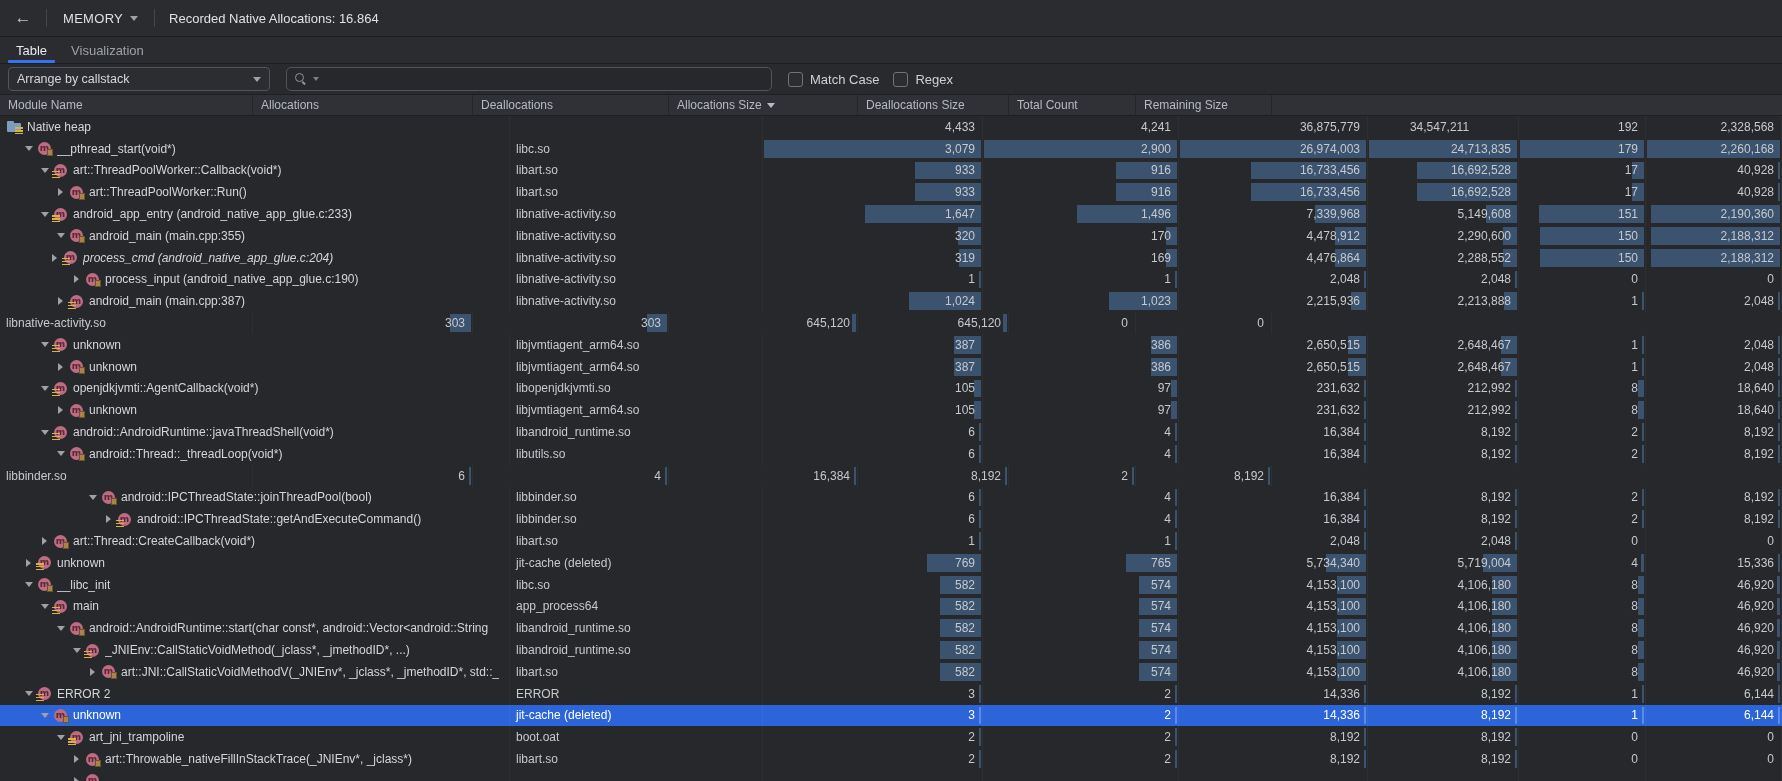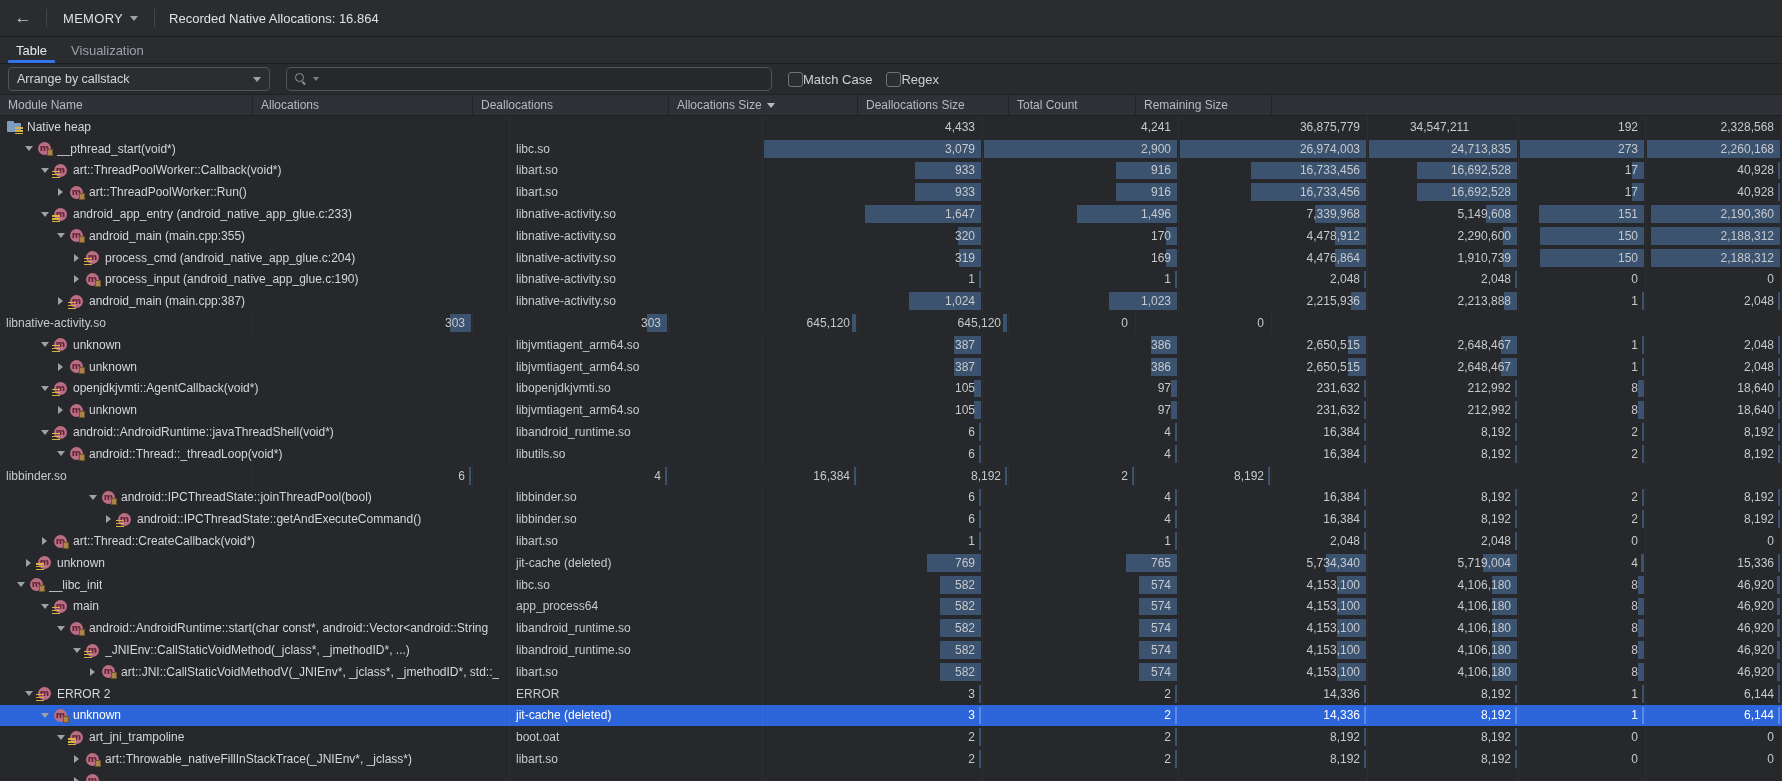--- a/index.html
+++ b/index.html
@@ -42,21 +42,21 @@
     width:486px; height:24px; display:flex; align-items:center;
     background:#26282c; border:1px solid #50545b; border-radius:5px; padding:0 7px; gap:5px;
   }
   .search-glyph { position:relative; width:14px; height:14px; flex:none; }
   .search-glyph::before { content:""; position:absolute; left:1px; top:1px; width:7px; height:7px;
     border:1.5px solid #8f939a; border-radius:50%; }
   .search-glyph::after { content:""; position:absolute; left:9px; top:9px; width:4px; height:1.5px;
     background:#8f939a; transform:rotate(45deg); transform-origin:0 0; }
   .search-caret { width:0; height:0; border-left:3px solid transparent; border-right:3px solid transparent; border-top:4px solid #7b7f86; }
   .searchbox input { flex:1; background:transparent; border:none; outline:none; color:#d5d7dd; font:12.5px "Liberation Sans",sans-serif; }
-  .check { display:flex; align-items:center; cursor:pointer; }
+  .check { display:flex; align-items:center; gap:7px; cursor:pointer; }
   .check + .check { margin-left:-2px; }
   .checkbox { width:15px; height:15px; border:1px solid #6f7378; border-radius:3px; background:#2b2d31; }
   .check .lbl { color:#ced0d6; font-size:13px; }
   
   .thead { height:22px; display:flex; background:#2f3136; border-top:1px solid #1d1f22; border-bottom:1px solid #1d1f22; }
   .th { display:flex; align-items:center; padding:0 8px; color:#b6bac1; font-size:12px;
     border-right:1px solid #222529; overflow:hidden; white-space:nowrap; cursor:pointer; flex:none; }
   .th.right { justify-content:flex-start; }
   .th .sort { margin-left:5px; width:0; height:0; border-left:4px solid transparent; border-right:4px solid transparent; border-top:5px solid #b6bac1; }
   .tbody { height:665px; overflow:hidden; background:#26282b; }
@@ -206,21 +206,21 @@
         <div class="cell num-cell" style="width: 189px;">
           <span class="bar" style="width: 186px;"></span>
           <span class="num">26,974,003</span>
         </div>
         <div class="cell num-cell" style="width: 151px;">
           <span class="bar" style="width: 148px;"></span>
           <span class="num">24,713,835</span>
         </div>
         <div class="cell num-cell" style="width: 127px;">
           <span class="bar" style="width: 124px;"></span>
-          <span class="num">273</span>
+          <span class="num">179</span>
         </div>
         <div class="cell num-cell" style="width: 136px;">
           <span class="bar" style="width: 133px;"></span>
           <span class="num">2,260,168</span>
         </div>
       </div>
       <div class="tr">
         <div class="cell name-cell" style="width: 510px; padding-left: 39px;">
           <span class="arrow expanded">
             <i></i>
@@ -362,21 +362,21 @@
         <div class="cell num-cell" style="width: 127px;">
           <span class="bar" style="width: 103.911px;"></span>
           <span class="num">150</span>
         </div>
         <div class="cell num-cell" style="width: 136px;">
           <span class="bar" style="width: 128.772px;"></span>
           <span class="num">2,188,312</span>
         </div>
       </div>
       <div class="tr">
-        <div class="cell name-cell" style="width: 510px; padding-left: 71px;">
+        <div class="cell name-cell" style="width: 510px; padding-left: 49px; font-style: italic;">
           <span class="arrow collapsed">
             <i></i>
           </span>
           <span class="icon-method">
             <span class="c"></span>
             <span class="badge-lines"></span>
           </span>
           <span class="name-lbl">process_cmd (android_native_app_glue.c:204)</span>
         </div>
         <div class="cell module-cell" style="width: 253px;">libnative-activity.so</div>
@@ -387,21 +387,21 @@
         <div class="cell num-cell" style="width: 196px;">
           <span class="bar" style="width: 11.2472px;"></span>
           <span class="num">169</span>
         </div>
         <div class="cell num-cell" style="width: 189px;">
           <span class="bar" style="width: 30.8703px;"></span>
           <span class="num">4,476,864</span>
         </div>
         <div class="cell num-cell" style="width: 151px;">
           <span class="bar" style="width: 13.7051px;"></span>
-          <span class="num">1,910,739</span>
+          <span class="num">2,288,552</span>
         </div>
         <div class="cell num-cell" style="width: 127px;">
           <span class="bar" style="width: 103.911px;"></span>
           <span class="num">150</span>
         </div>
         <div class="cell num-cell" style="width: 136px;">
           <span class="bar" style="width: 128.772px;"></span>
           <span class="num">2,188,312</span>
         </div>
       </div>
@@ -891,21 +891,21 @@
         <div class="cell num-cell" style="width: 127px;">
           <span class="bar" style="width: 2.77095px;"></span>
           <span class="num">4</span>
         </div>
         <div class="cell num-cell" style="width: 136px;">
           <span class="bar" style="width: 2px;"></span>
           <span class="num">15,336</span>
         </div>
       </div>
       <div class="tr">
-        <div class="cell name-cell" style="width: 510px; padding-left: 15px;">
+        <div class="cell name-cell" style="width: 510px; padding-left: 23px;">
           <span class="arrow expanded">
             <i></i>
           </span>
           <span class="icon-method">
             <span class="c"></span>
             <span class="badge-box"></span>
           </span>
           <span class="name-lbl">__libc_init</span>
         </div>
         <div class="cell module-cell" style="width: 253px;">libc.so</div>

